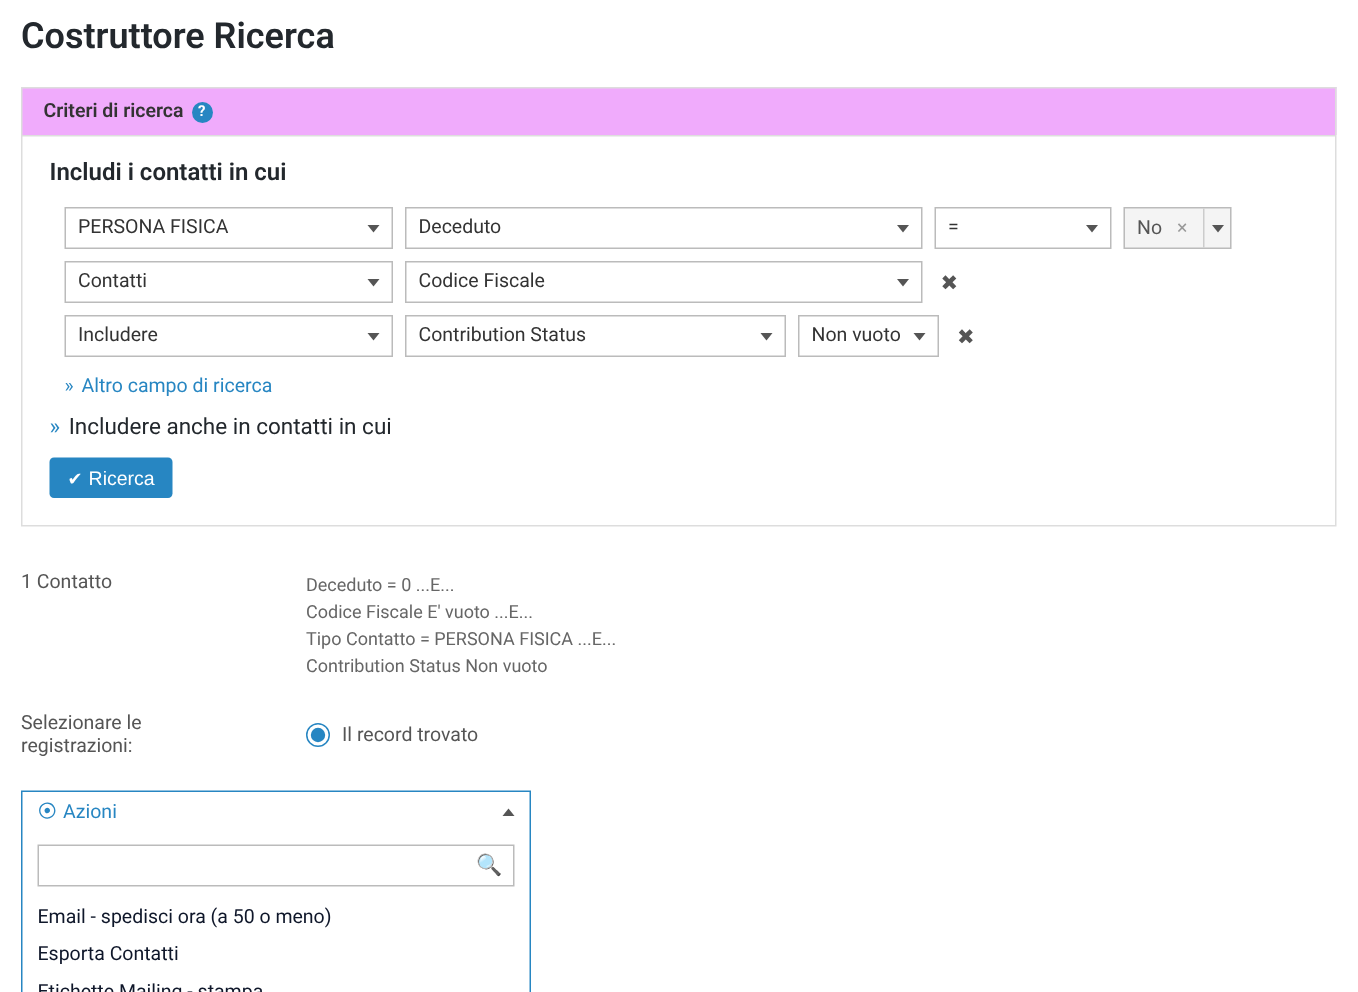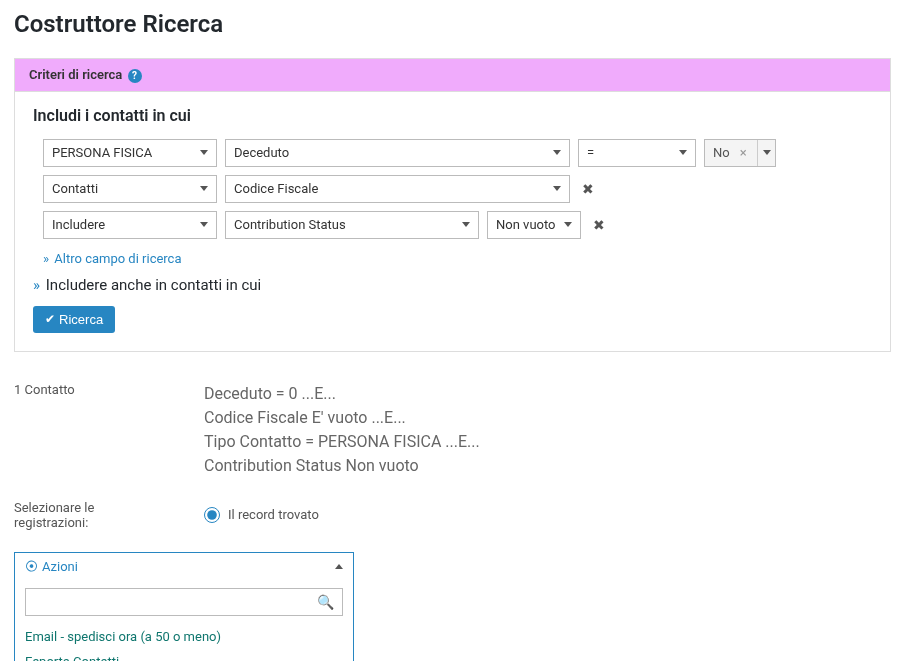--- a/index.html
+++ b/index.html
@@ -10,21 +10,21 @@
     .panel-heading { border: 1px solid #ddd; border-bottom: none; background: #f0abfc; padding: 8px 14px; font-weight: 600; color: #333; }
     .help-icon { display: inline-block; width: 14px; height: 14px; border-radius: 50%; background: #2786c2; color: #fff; font-size: 10px; text-align: center; line-height: 14px; font-weight: bold; margin-left: 2px; vertical-align: middle; }
     
     .panel-body { border: 1px solid #ddd; padding: 14px 18px 18px; }
     
     h3.section-title { font-size: 16px; font-weight: 600; color: #23282d; margin-bottom: 14px; }
     
     .criteria-row { display: flex; gap: 8px; margin-bottom: 8px; margin-left: 10px; align-items: center; }
     
     .select-box { border: 1px solid #bbb; background: #fff; height: 28px; line-height: 26px; padding: 0 8px; position: relative; display: flex; align-items: center; justify-content: space-between; cursor: pointer; }
-    .select-box.w1 { width: 174px; }
+    .select-box.w1 { width: 219px; }
     .select-box.w2 { width: 345px; }
     .select-box.w3 { width: 118px; }
     .select-box.w4 { width: 254px; }
     .select-box.w5 { width: 94px; }
     .caret { display: inline-block; width: 0; height: 0; border-left: 4px solid transparent; border-right: 4px solid transparent; border-top: 5px solid #555; }
     
     .tag-box { border: 1px solid #bbb; background: #f4f4f4; height: 28px; display: flex; align-items: center; padding: 0 4px 0 8px; color: #555; gap: 6px; }
     .tag-box .x { color: #999; font-size: 13px; cursor: pointer; padding: 0 4px; }
     .tag-box .mini-caret { border-left: 1px solid #ccc; padding-left: 5px; height: 100%; display: flex; align-items: center; }
     
@@ -36,38 +36,38 @@
     
     .include-also { font-size: 15px; font-weight: 400; color: #23282d; margin: 10px 0 12px 0; }
     .include-also .raquo { color: #2786c2; margin-right: 2px; }
     
     .search-btn { background: #2786c2; color: #fff; border: none; border-radius: 3px; padding: 6px 12px; font-size: 13px; cursor: pointer; display: inline-flex; align-items: center; gap: 4px; }
     .search-btn .check { font-size: 12px; }
     
     .results-area { margin-top: 30px; }
     .summary-row { display: flex; gap: 40px; margin-bottom: 22px; }
     .summary-left { width: 150px; color: #555; }
-    .summary-right { color: #666; font-size: 16px; line-height: 1.5; }
+    .summary-right { color: #666; font-size: 12px; line-height: 1.5; }
     
     .radio-row { display: flex; align-items: center; gap: 8px; color: #555; }
     .radio-row input[type="radio"] { width: 16px; height: 16px; accent-color: #2786c2; }
     
     .actions-dd { margin-top: 14px; width: 340px; border: 1px solid #2786c2; background: #fff; }
     .actions-header { display: flex; align-items: center; justify-content: space-between; padding: 6px 10px; color: #2786c2; cursor: pointer; }
     .actions-header .left { display: flex; align-items: center; gap: 4px; }
     .gear-icon { font-size: 13px; }
     .tri-up { width: 0; height: 0; border-left: 4px solid transparent; border-right: 4px solid transparent; border-bottom: 5px solid #555; }
     
     .actions-search-row { padding: 8px 10px; }
     .actions-search { width: 100%; border: 1px solid #bbb; height: 28px; padding: 0 28px 0 8px; font-size: 13px; }
     .search-wrap { position: relative; }
     .search-wrap .mag { position: absolute; right: 8px; top: 50%; transform: translateY(-50%); color: #888; font-size: 14px; }
     
     .actions-list { max-height: 130px; overflow-y: auto; position: relative; }
-    .actions-list .opt { padding: 5px 10px; cursor: pointer; color: #0f766e; }
+    .actions-list .opt { padding: 5px 10px; cursor: pointer; color: #0f172a; }
   </style>
 </head>
 <body>
 
 <h1>Costruttore Ricerca</h1>
 
 <div class="panel-heading">
   <span>Criteri di ricerca</span>
   <span class="help-icon">?</span>
 </div>

